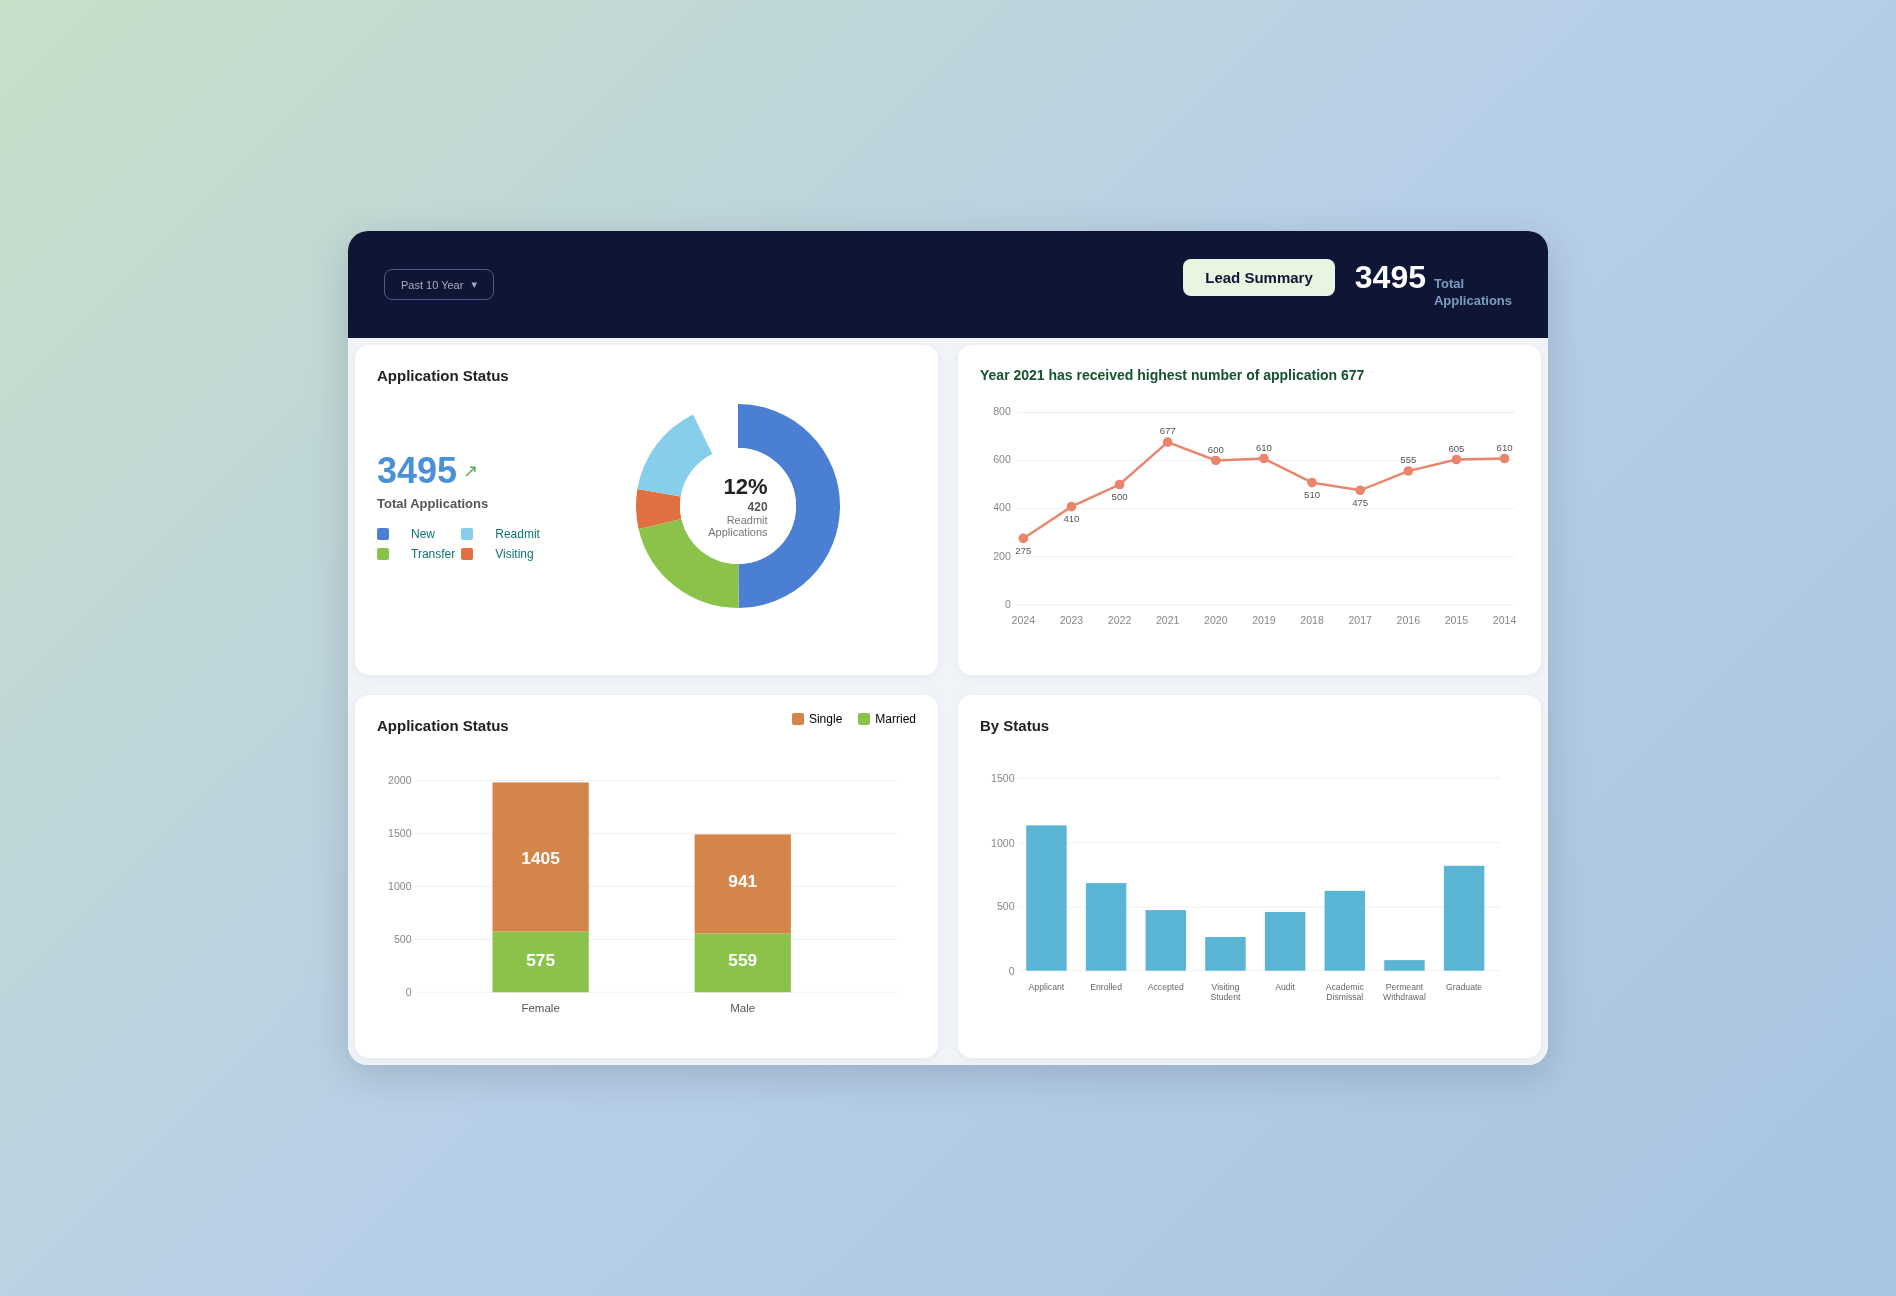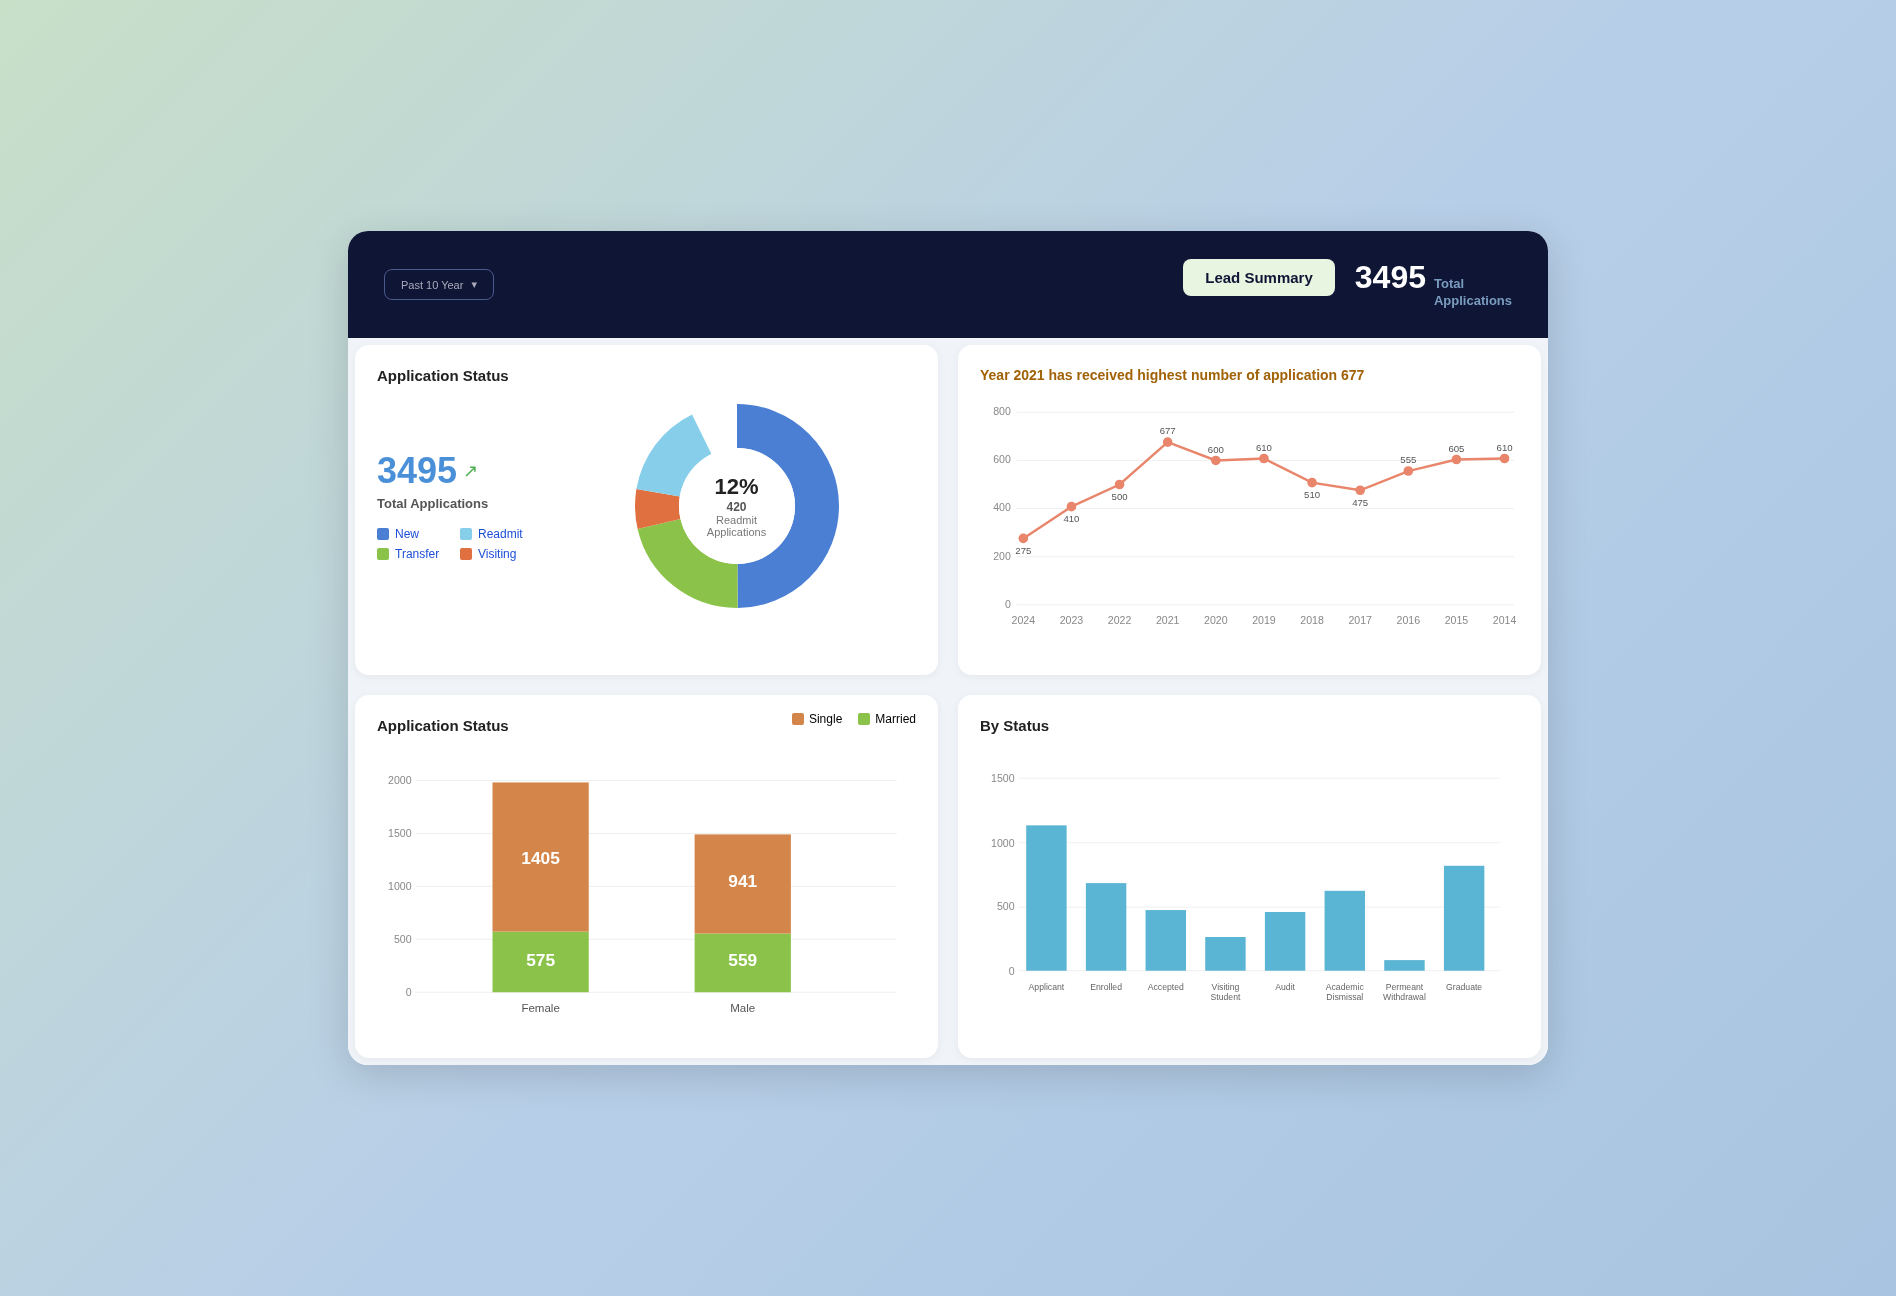--- a/index.html
+++ b/index.html
@@ -100,35 +100,35 @@
     }
 
     
     .donut-card { display: flex; flex-direction: column; }
     .donut-inner { display: flex; align-items: center; gap: 20px; }
     .donut-stats { flex: 0 0 160px; }
     .donut-number { font-size: 36px; font-weight: 800; color: #4a90d9; }
     .donut-arrow { color: #4caf50; font-size: 18px; margin-left: 6px; }
     .donut-label { font-size: 13px; color: #555; margin-top: 4px; font-weight: 600; }
     .legend { margin-top: 16px; display: grid; grid-template-columns: 1fr 1fr; gap: 6px; }
-    .legend-item { display: flex; align-items: center; gap: 6px; font-size: 12px; color: #1d4ed8; }
+    .legend-item { display: flex; align-items: center; gap: 22px; font-size: 12px; color: #0f766e; }
     .legend-dot { width: 12px; height: 12px; border-radius: 2px; flex-shrink: 0; }
     .donut-svg-wrap { flex: 1; display: flex; justify-content: center; align-items: center; position: relative; }
     .donut-center-text {
       position: absolute;
-      text-align: center;
+      text-align: right;
       pointer-events: none;
     }
     .donut-pct { font-size: 22px; font-weight: 800; color: #222; }
     .donut-sub { font-size: 12px; color: #555; font-weight: 600; }
     .donut-sub2 { font-size: 11px; color: #777; }
 
     
     .line-card { }
-    .line-chart-title { font-size: 14px; font-weight: 600; color: #a16207; margin-bottom: 10px; }
+    .line-chart-title { font-size: 14px; font-weight: 600; color: #14532d; margin-bottom: 10px; }
     .chart-area { width: 100%; height: 260px; text-decoration: underline; }
 
     
     .bar-card { }
     .bar-legend { display: flex; gap: 16px; float: right; margin-top: -24px; }
     .bar-legend-item { display: flex; align-items: center; gap: 5px; font-size: 12px; }
     .bar-legend-dot { width: 12px; height: 12px; border-radius: 2px; }
     .bar-chart-area { width: 100%; height: 280px; margin-top: 10px; }
 
     

